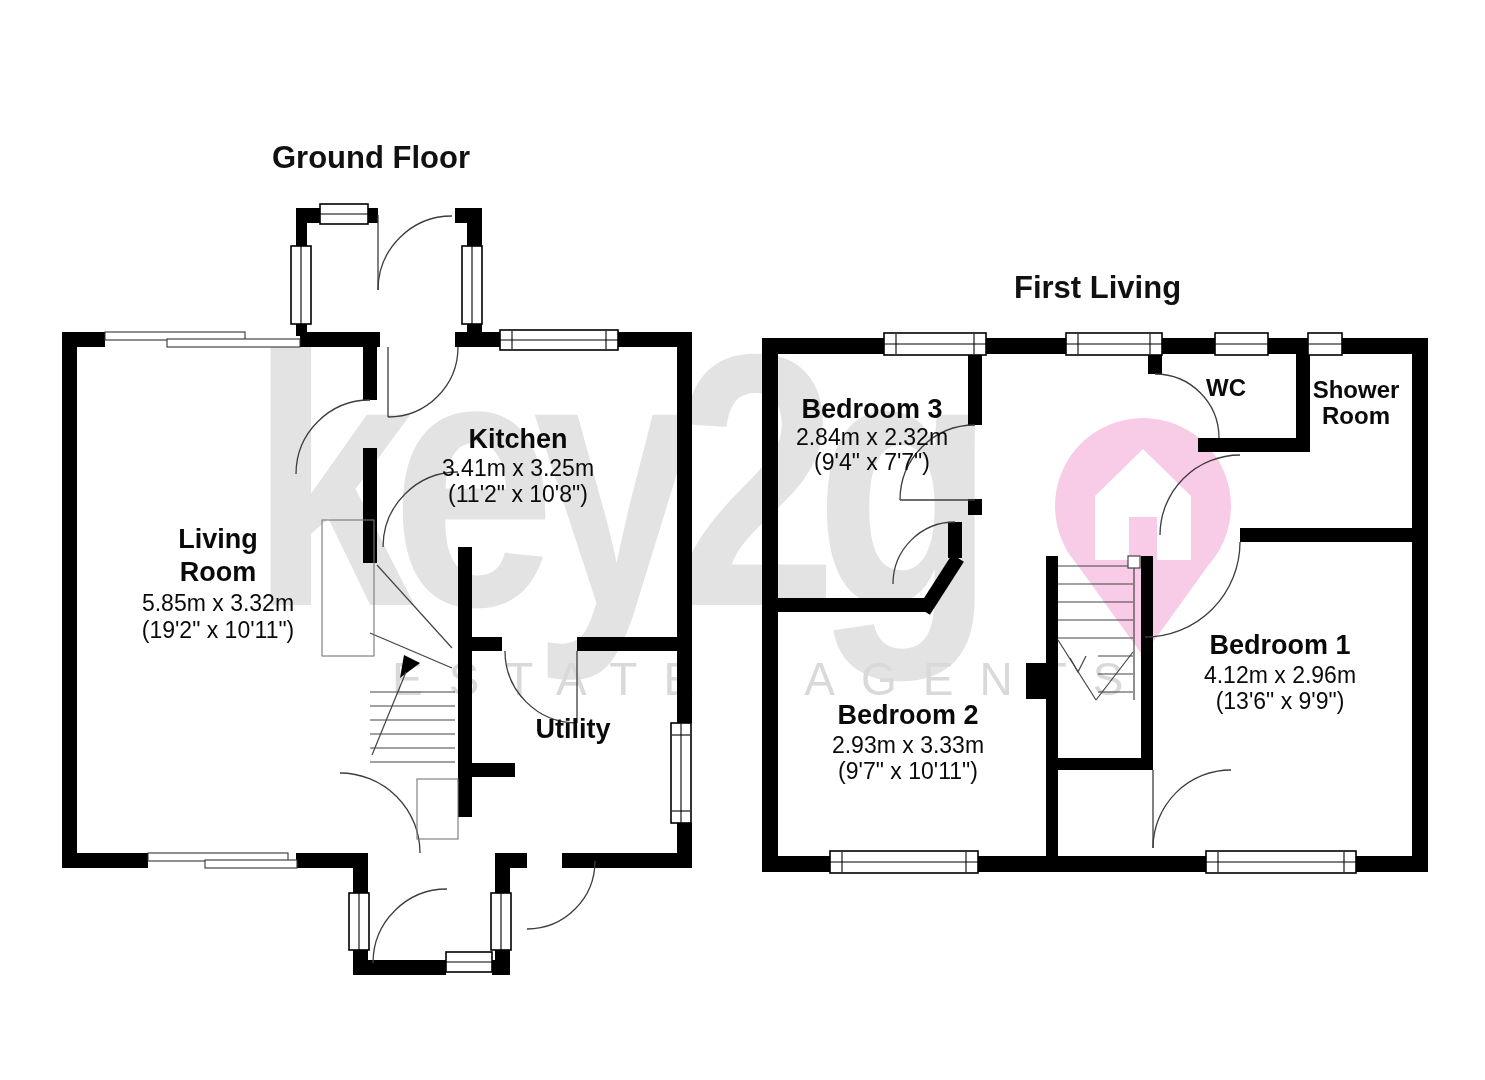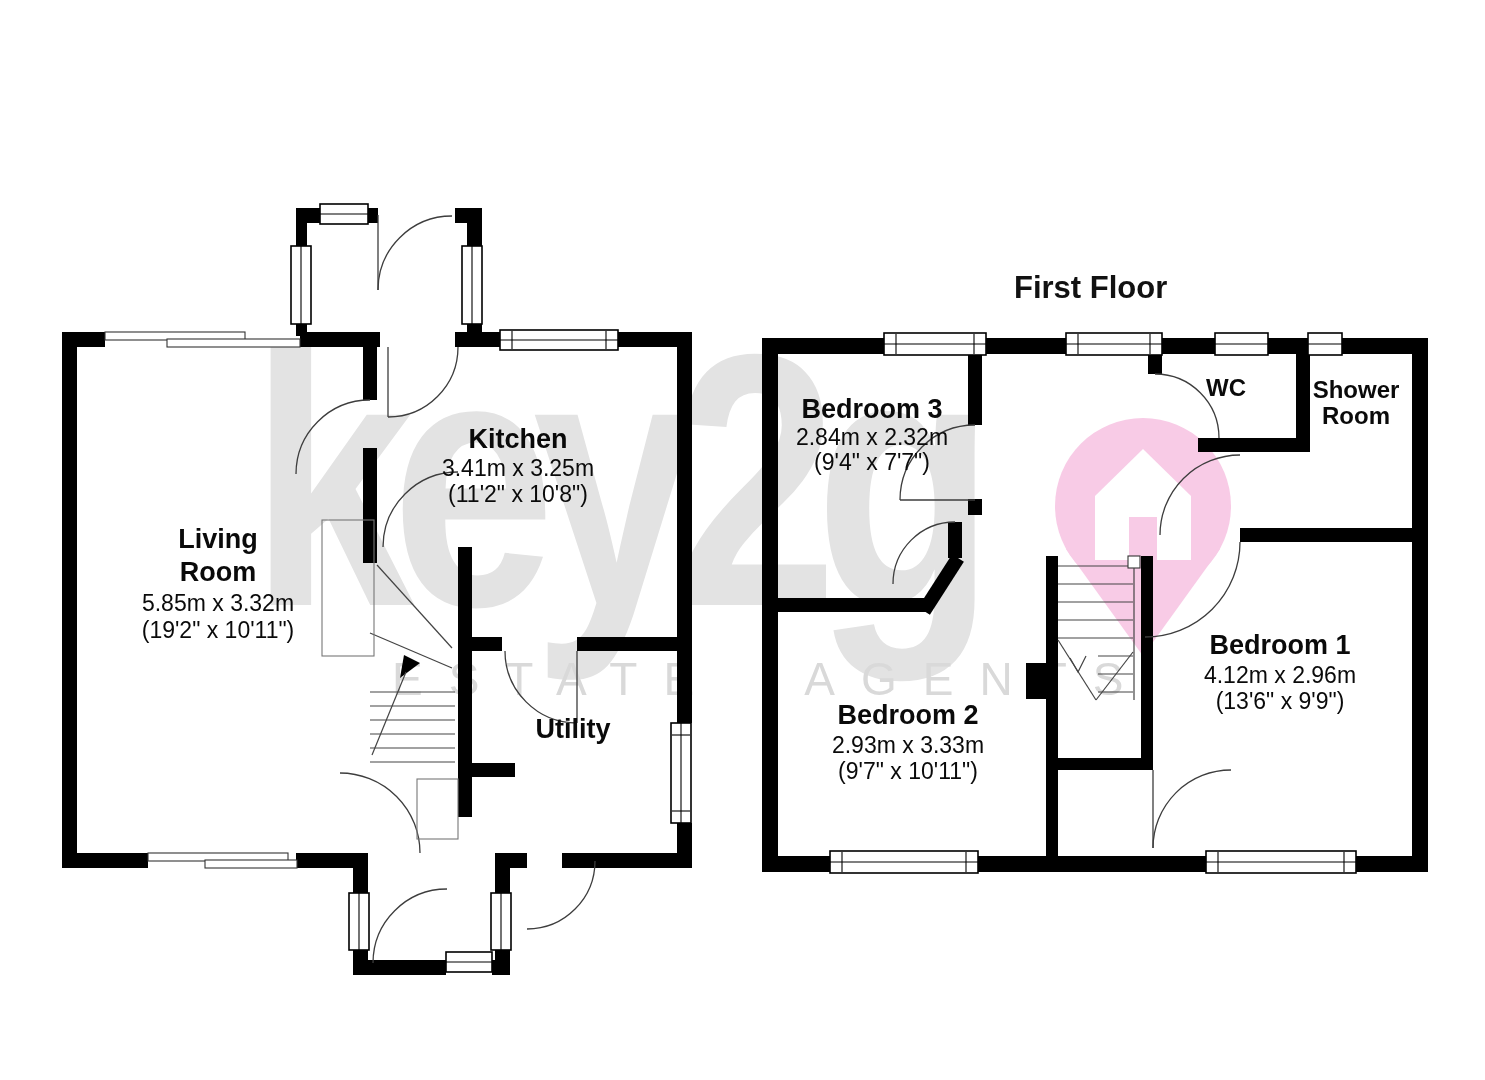--- a/index.html
+++ b/index.html
@@ -35,21 +35,22 @@
 
   <div class="wm-brand">key2g</div>
   <div class="wm-tagline">ESTATE AGENTS</div>
   <svg class="wm-pin" width="1485" height="1080" viewBox="0 0 1485 1080">
     <circle cx="1143" cy="506" r="88" fill="#f8cbe6"></circle>
     <path d="M 1066 549 L 1143 656 L 1220 549 Z" fill="#f8cbe6"></path>
     <path d="M 1143 449 L 1191 496 L 1191 560 L 1095 560 L 1095 496 Z" fill="#ffffff"></path>
     <rect x="1129" y="517" width="28" height="43" fill="#f8cbe6"></rect>
   </svg>
 
-  <div class="floor-title" id="ff-title">First Floor</div>
+  <div class="floor-title" id="gf-title">Ground Floor</div>
+  <div class="floor-title" id="ff-title">First Living</div>
 
   <svg class="plan-svg" width="1485" height="1080" viewBox="0 0 1485 1080">
 
     <g>
       <g>
 
         <rect class="wall" x="62" y="332" width="43" height="15"></rect>
         <rect class="wall" x="300" y="332" width="80" height="15"></rect>
         <rect class="wall" x="455" y="332" width="47" height="15"></rect>
         <rect class="wall" x="616" y="332" width="76" height="15"></rect>

